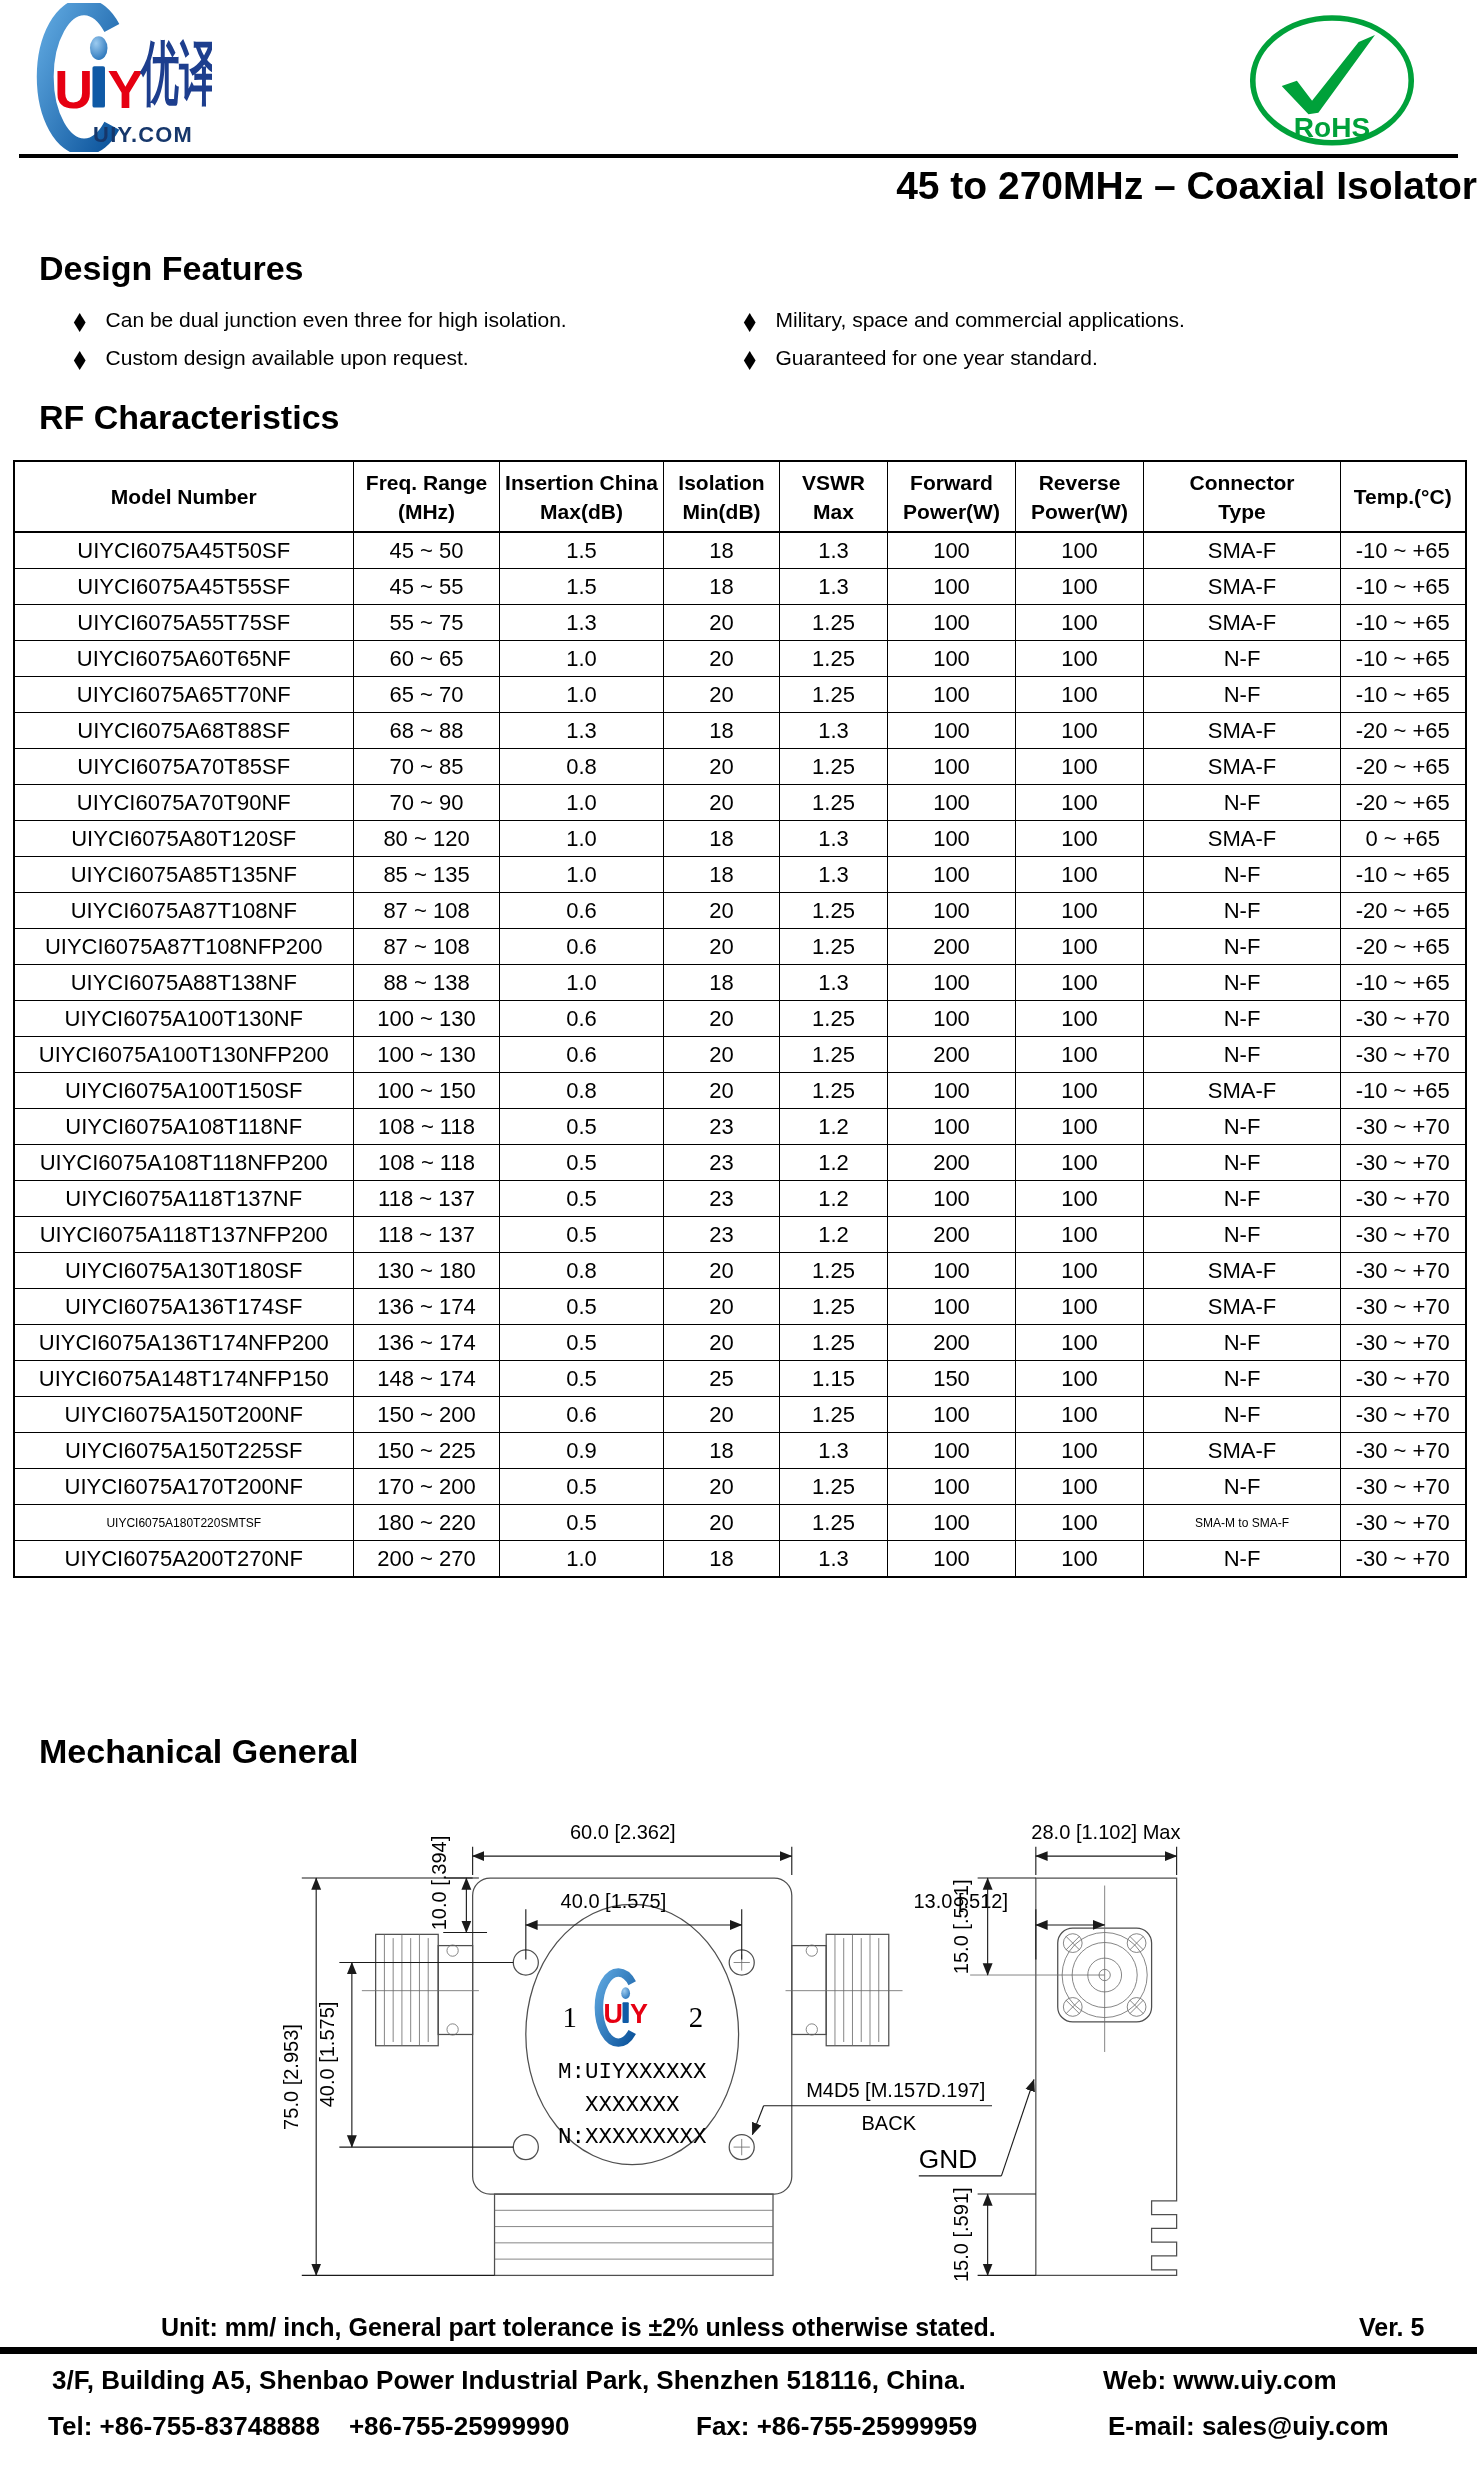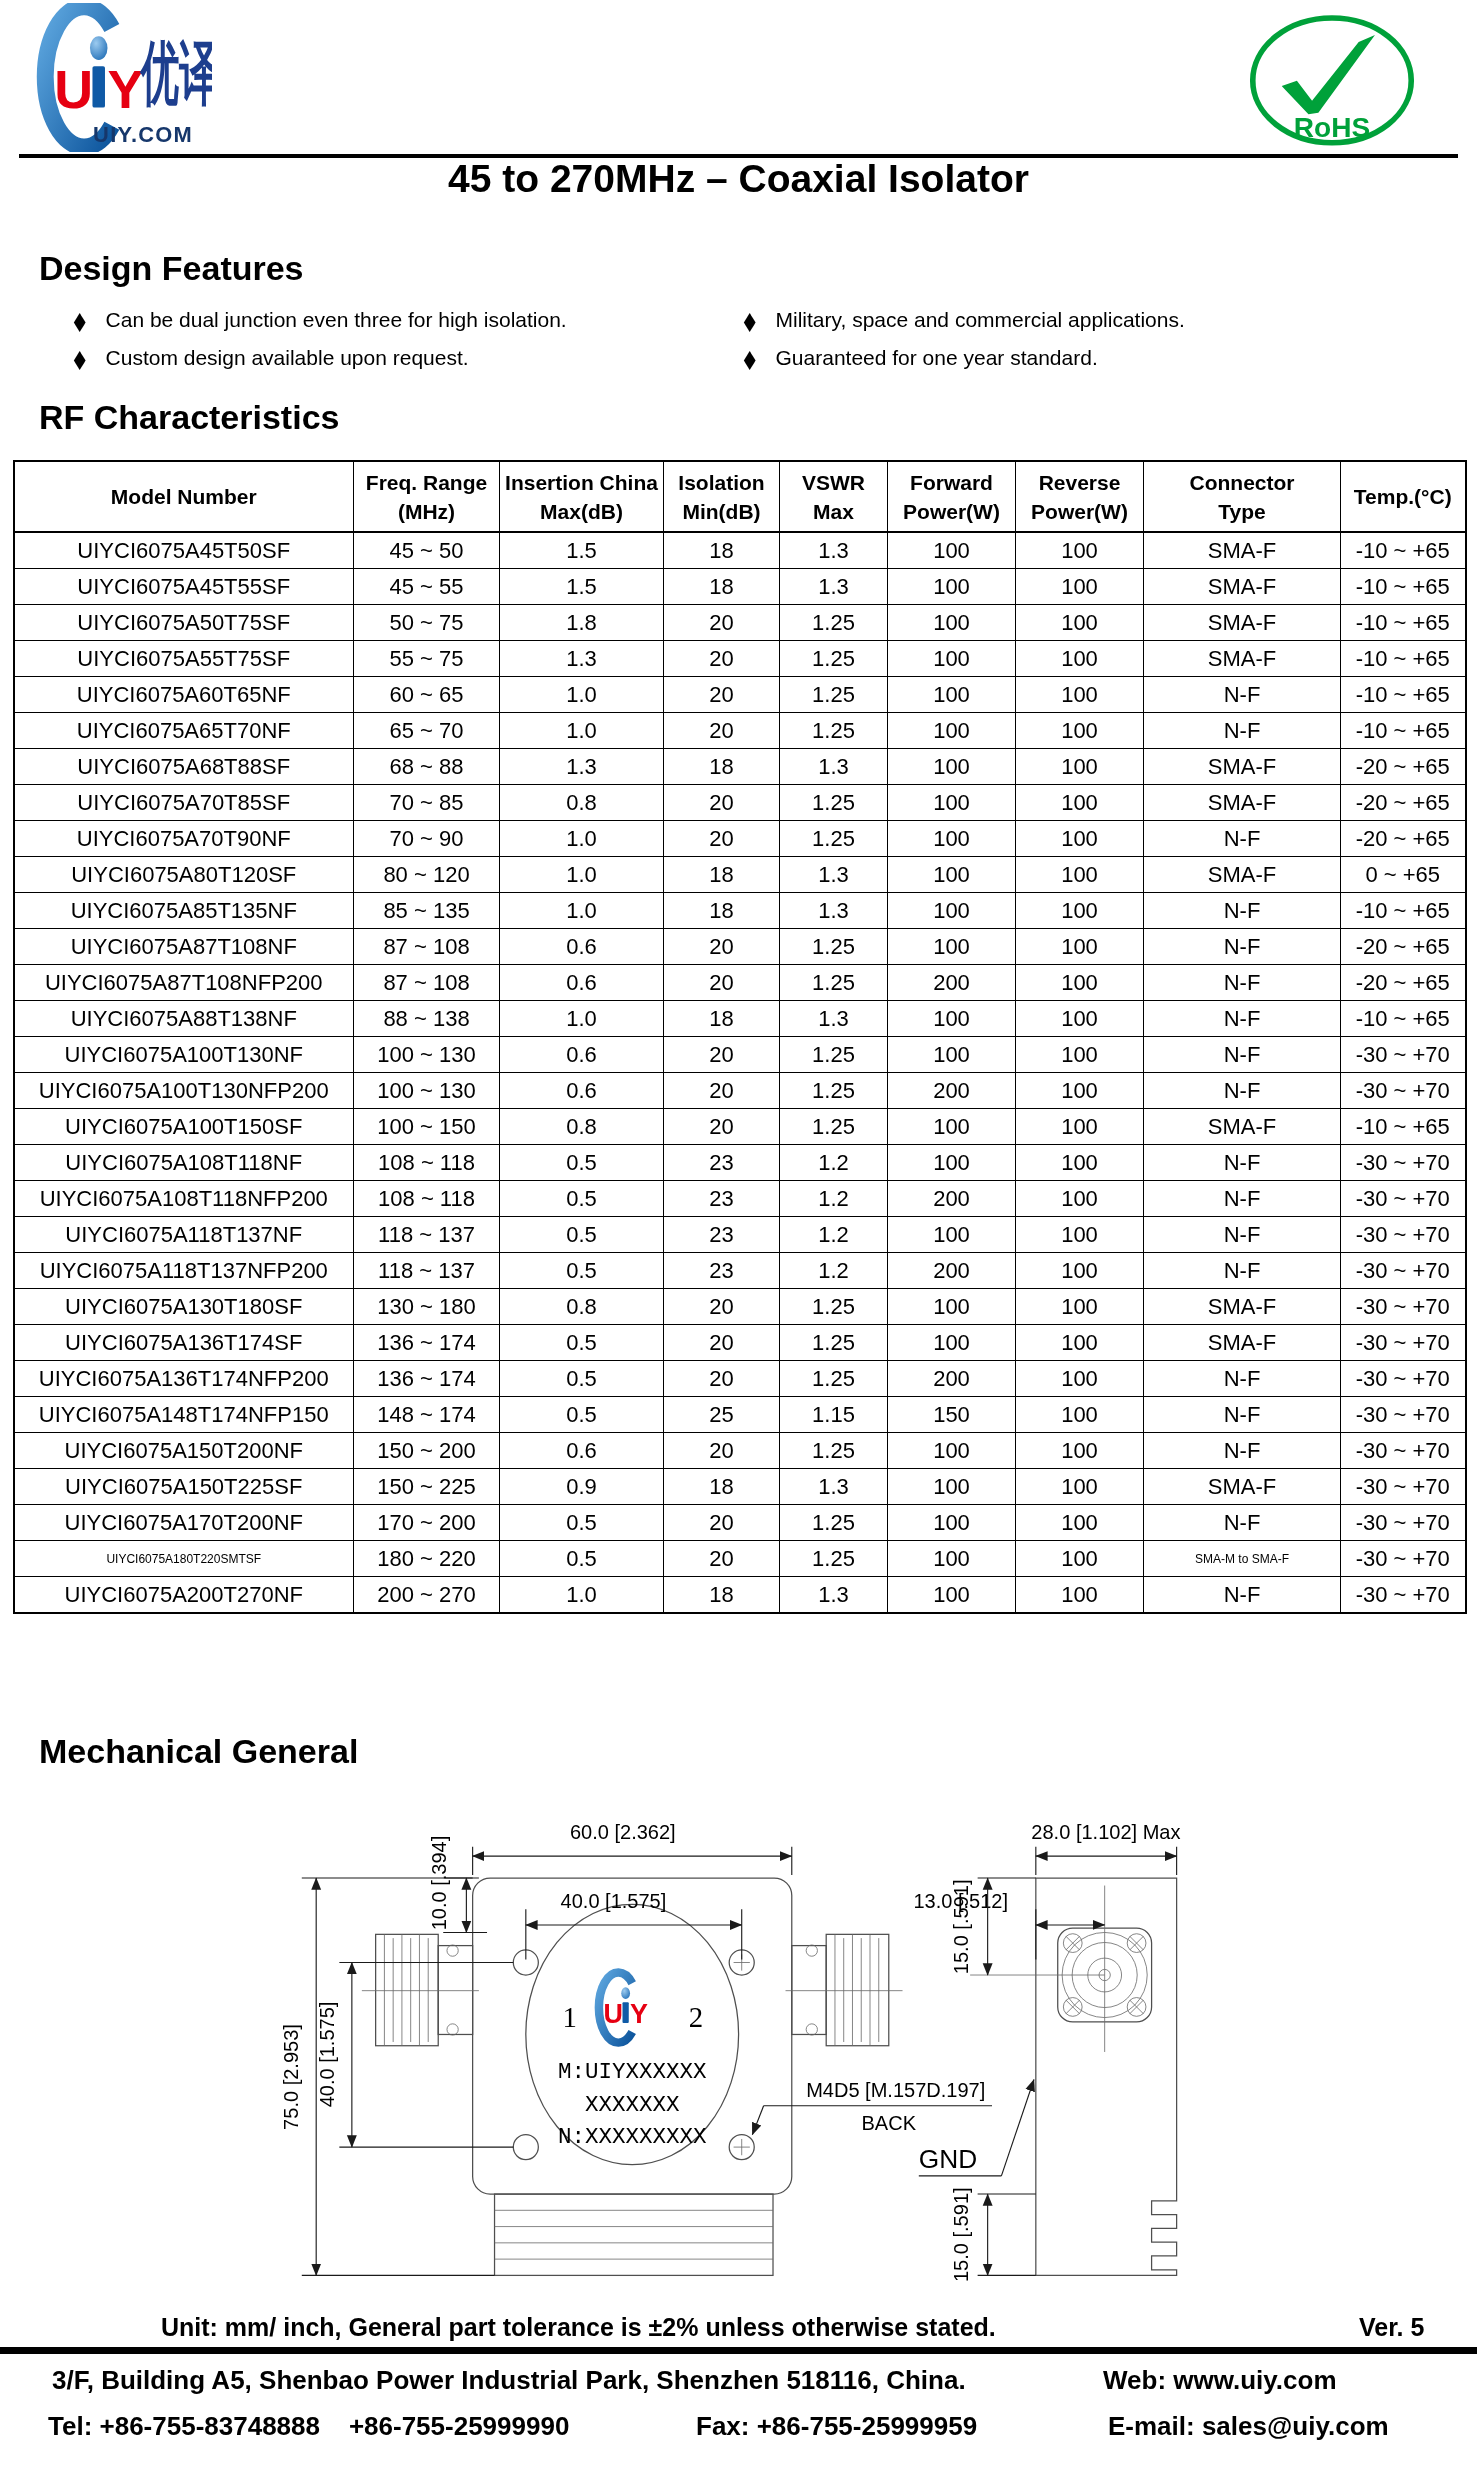--- a/index.html
+++ b/index.html
@@ -1,20 +1,20 @@
 <!DOCTYPE html>
 <html style="font-size:10px"><head>
 <meta charset="utf-8">
 <style>
   html,body{margin:0;padding:0;background:#e8e8e8;}
   .page{position:relative;width:1477px;height:2487px;background:#fff;margin:0 auto;
         font-family:"Liberation Sans",sans-serif;color:#000;overflow:hidden;}
   .abs{position:absolute;}
   .rule{position:absolute;background:#000;}
-  #page-title{position:absolute;top:157px;left:0;width:100%;text-align:center;
+  #page-title{position:absolute;top:164px;left:0;width:100%;text-align:right;
         font-size:39px;font-weight:bold;letter-spacing:0;}
   .section-heading{position:absolute;font-size:34px;font-weight:bold;}
   .feature-col{position:absolute;top:308px;list-style:none;margin:0;padding:0;font-size:21px;}
   .feature-col li{display:flex;align-items:flex-start;margin-bottom:13px;}
   .diamond{display:inline-block;transform:scaleX(.62);font-size:25px;line-height:25px;margin-right:16.3px;}
   .rf-table{position:absolute;top:460px;left:12.5px;width:1452px;border-collapse:collapse;
         table-layout:fixed;border:2.5px solid #000;}
   .rf-table th{border:1.3px solid #000;border-top:2.5px solid #000;border-bottom:2.5px solid #000;
         height:69px;font-size:21px;font-weight:bold;text-align:center;vertical-align:middle;line-height:29px;padding:0;}
   .rf-table td{border:1.3px solid #000;height:35px;font-size:22px;text-align:center;
@@ -154,31 +154,20 @@
           <td>45 ~ 55</td>
           <td>1.5</td>
           <td>18</td>
           <td>1.3</td>
           <td>100</td>
           <td>100</td>
           <td>SMA-F</td>
           <td>-10 ~ +65</td>
         </tr>
         <tr>
-          <td>UIYCI6075A50T75SF</td>
-          <td>50 ~ 75</td>
-          <td>1.8</td>
-          <td>20</td>
-          <td>1.25</td>
-          <td>100</td>
-          <td>100</td>
-          <td>SMA-F</td>
-          <td>-10 ~ +65</td>
-        </tr>
-        <tr>
           <td>UIYCI6075A55T75SF</td>
           <td>55 ~ 75</td>
           <td>1.3</td>
           <td>20</td>
           <td>1.25</td>
           <td>100</td>
           <td>100</td>
           <td>SMA-F</td>
           <td>-10 ~ +65</td>
         </tr>

